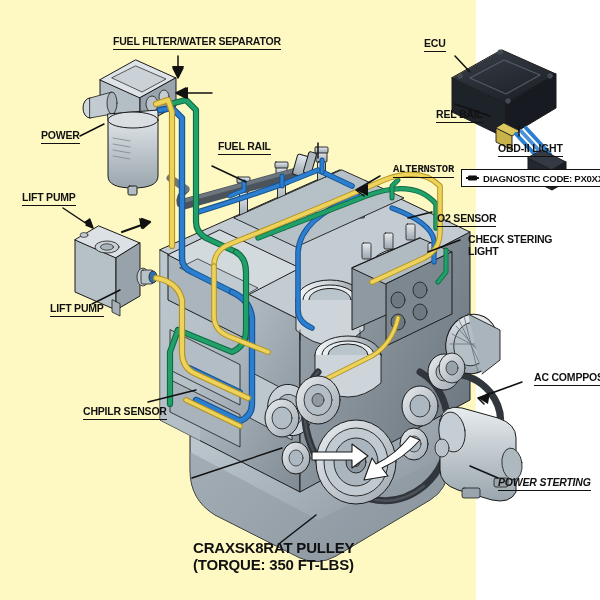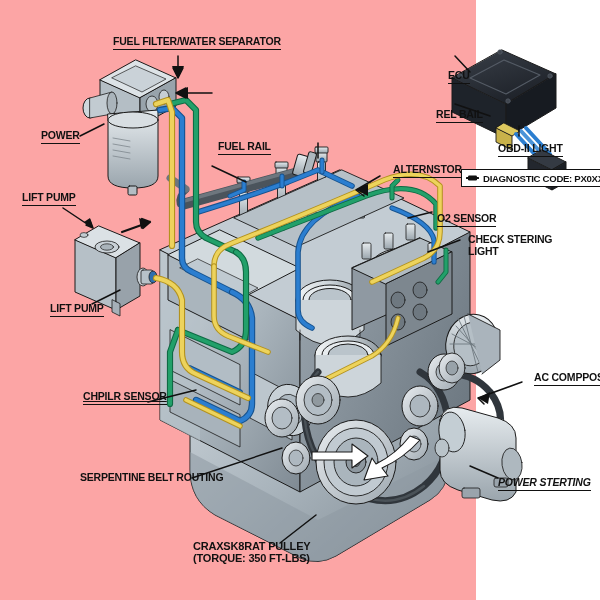--- a/index.html
+++ b/index.html
@@ -1,25 +1,25 @@
 <!DOCTYPE html>
 <html><head>
 <meta charset="utf-8">
 <title>Diesel Engine Fuel System Diagram</title>
 <style>
   html,body{margin:0;padding:0;background:#ffffff;}
   body{width:600px;height:600px;overflow:hidden;
        font-family:"Liberation Sans","DejaVu Sans",sans-serif;}
-  #stage{position:relative;width:476px;height:600px;background:#fca5a5;}
+  #stage{position:relative;width:476px;height:600px;background:#fef9c3;}
   #art{position:absolute;left:0;top:0;width:600px;height:600px;}
   .lbl{position:absolute;font-family:"Liberation Sans","DejaVu Sans",sans-serif;
        font-weight:bold;color:#111;letter-spacing:-0.2px;line-height:1.12;
        white-space:pre;font-size:10.5px;}
   .lbl.u{border-bottom:1.6px solid #111;padding-bottom:1px;}
-  .lbl.sm{font-size:11px;}
+  .lbl.sm{font-size:15px;}
   .badge{position:absolute;border:1.7px solid #111;background:#fff;
          padding:2.5px 6px 2.5px 4px;display:flex;align-items:center;gap:4px;}
   .badge .bt{font-size:9.6px;font-weight:bold;color:#111;letter-spacing:-0.3px;white-space:pre;}
   .bicon{width:13px;height:8px;flex:0 0 auto;}
 </style>
 </head>
 <body>
 
 <div id="stage">
 
@@ -376,31 +376,30 @@
     <path d="M192 478 L282 448"></path>
     <path d="M280 543 L316 515"></path>
   </g>
 </svg>
 
 <div class="lbl u" style="left:113px;top:36px;">FUEL FILTER/WATER SEPARATOR</div>
 <div class="lbl u" style="left:41px;top:130px;">POWER</div>
 <div class="lbl u" style="left:218px;top:141px;">FUEL RAIL</div>
 <div class="lbl u" style="left:22px;top:192px;">LIFT PUMP</div>
 <div class="lbl u" style="left:50px;top:303px;">LIFT PUMP</div>
-<div class="lbl u" style="left:448px;top:38px;margin-top:32px;">ECU</div>
+<div class="lbl u" style="left:424px;top:38px;">ECU</div>
 <div class="lbl u" style="left:436px;top:96px;margin-top:13px;">REL BAIL</div>
 <div class="lbl u" style="left:498px;top:143px;">OBD-II LIGHT</div>
-<div class="lbl u" style="left:393px;top:164px;">ALTERNSTOR</div>
+<div class="lbl u" style="left:393px;top:164px;font-family:Liberation Mono, monospace;">ALTERNSTOR</div>
 <div class="lbl u" style="left:437px;top:201px;margin-top:12px;">O2 SENSOR</div>
 <div class="lbl" style="left:468px;top:234px;">CHECK STERING
 LIGHT</div>
 <div class="lbl u" style="left:534px;top:372px;">AC COMPPOSUR</div>
 <div class="lbl u" style="left:498px;top:477px;font-style:italic;">POWER STERTING</div>
-<div class="lbl u" style="left:83px;top:391px;text-decoration:underline;">CHPILR SENSOR</div>
-<div class="lbl" style="left:80px;top:472px;">SERPENTINE BELT ROUTING</div>
+<div class="lbl u" style="left:83px;top:406px;">CHPILR SENSOR</div>
 <div class="lbl sm" style="left:193px;top:540px;">CRAXSK8RAT PULLEY
 (TORQUE: 350 FT-LBS)</div>
 
 <div class="badge" style="left:461px;top:169px;">
   <svg class="bicon" viewBox="0 0 26 16">
     <rect x="4" y="3" width="18" height="10" rx="2.5" fill="#111"></rect>
     <rect x="0" y="6" width="5" height="4" rx="1" fill="#111"></rect>
     <rect x="21" y="6" width="5" height="4" rx="1" fill="#111"></rect>
   </svg>
   <span class="bt">DIAGNOSTIC CODE: PX0XX</span>

